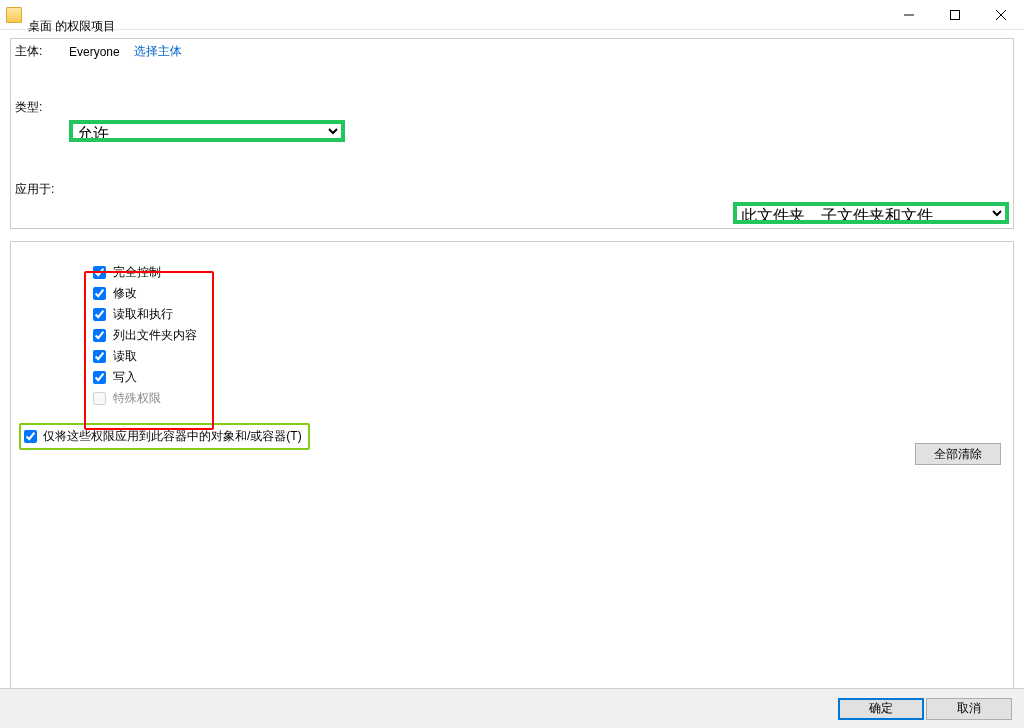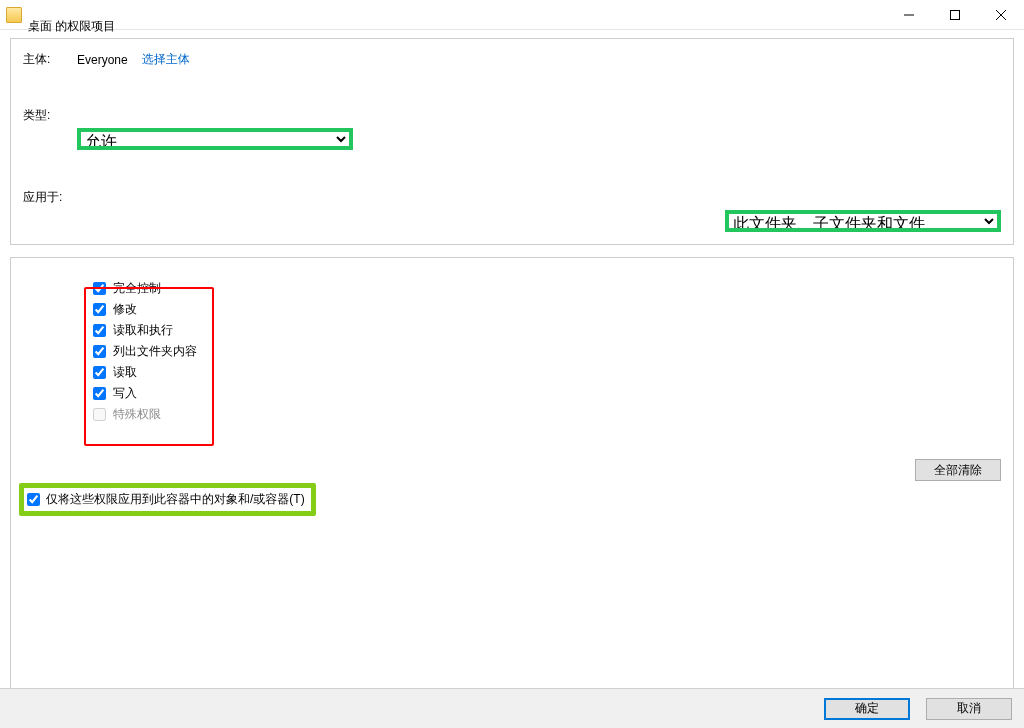--- a/index.html
+++ b/index.html
@@ -32,21 +32,21 @@
 .winbtn {
   width: 46px; height: 30px;
   display: flex; align-items: center; justify-content: center;
   color: #000;
 }
 .winbtn svg { width: 10px; height: 10px; }
 
 .content { padding: 8px 10px 0 10px; }
 .panel {
   border: 1px solid #ccc;
-  padding: 12px;
+  padding: 4px;
   margin-bottom: 12px;
 }
 .row {
   display: flex;
   align-items: center;
   margin-bottom: 12px;
 }
 .row:last-child { margin-bottom: 0; justify-content: space-between; }
 .lbl { width: 54px; }
 .principal-name { margin-right: 14px; }
@@ -93,27 +93,26 @@
   width: 13px; height: 13px; margin-right: 7px;
 }
 .perm-item.disabled { color: #888; }
 
 .applyrow {
   display: flex;
   align-items: center;
   margin-top: 14px;
 }
 .red-box2 {
-  border: 5px solid #84cc16;
+  border: 2px solid #84cc16;
   border-radius: 2px;
   padding: 3px 6px 3px 3px;
   display:flex;
   align-items:center;
   margin-left:-4px;
-  margin-top:44px;
 }
 .red-box2 input[type=checkbox]{ width:13px; height:13px; margin-right:6px; }
 .btn {
   min-width: 86px;
   height: 22px;
   border: 1px solid #adadad;
   background: #e1e1e1;
   font-family: inherit;
   font-size: 12px;
   cursor: pointer;
@@ -124,21 +123,21 @@
 .footer {
   position: absolute;
   bottom: 0; left: 0; right: 0;
   height: 40px;
   background: #f0f0f0;
   border-top: 1px solid #d0d0d0;
   display: flex;
   align-items: center;
   justify-content: flex-end;
   padding-right: 12px;
-  gap: 16px;
+  gap: 2px;
 }
 </style>
 </head>
 <body>
 
 <div class="titlebar">
   <span class="folder-icon"></span>
   <span class="title">桌面 的权限项目</span>
   <span class="spacer"></span>
   <div class="winbtn">

